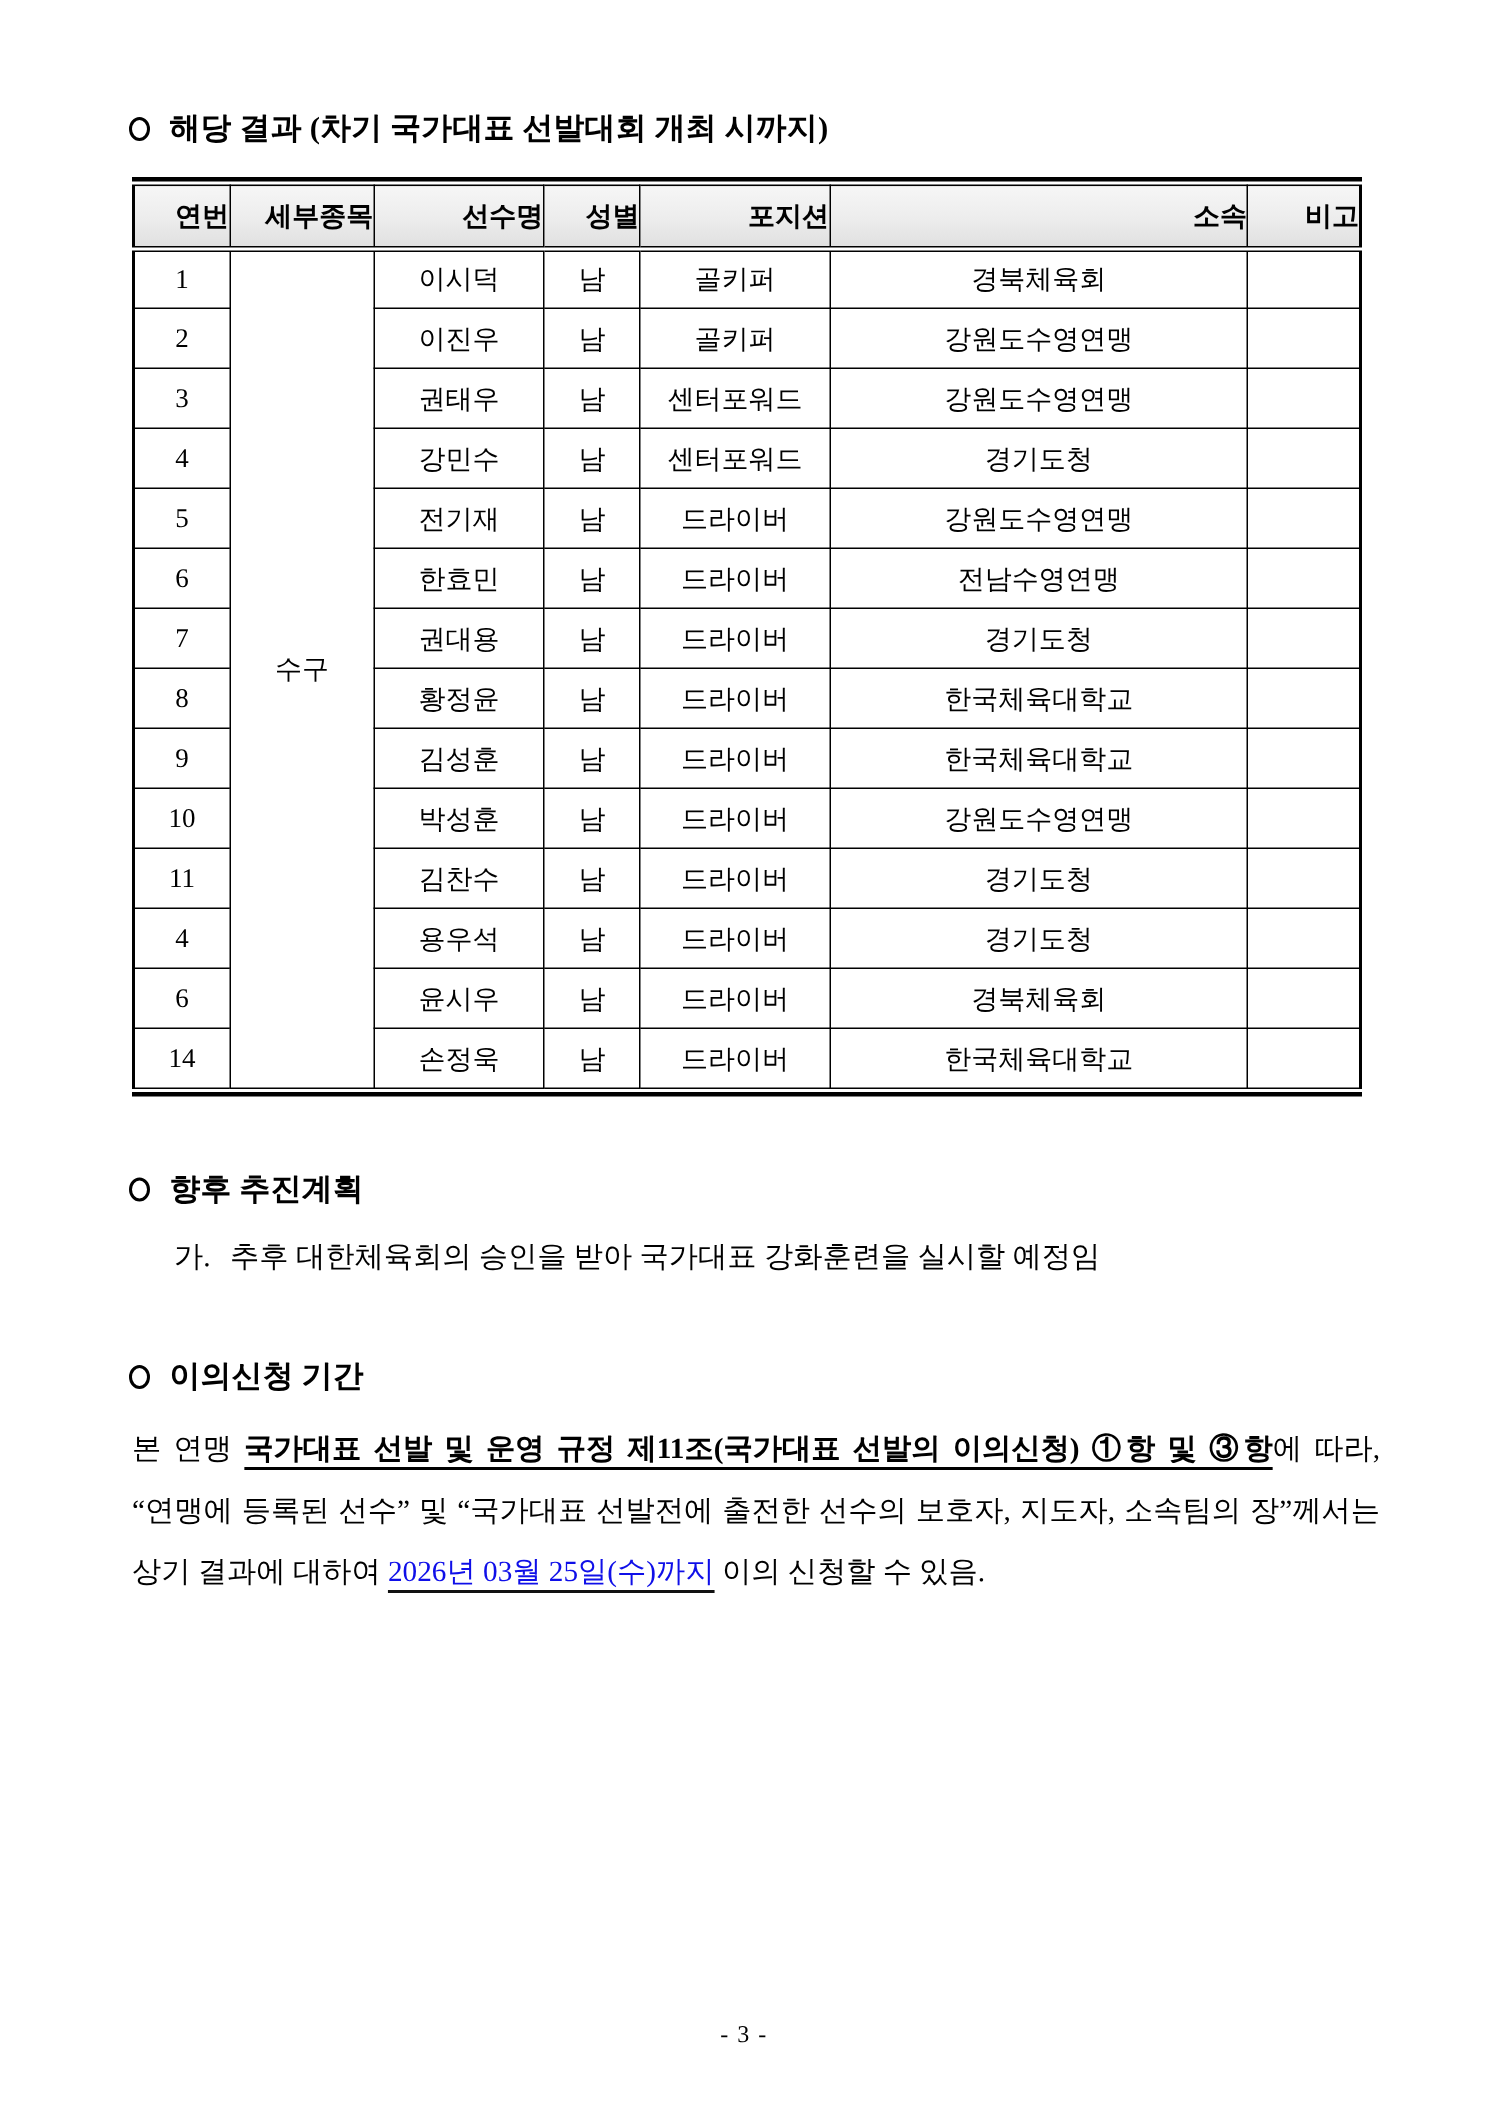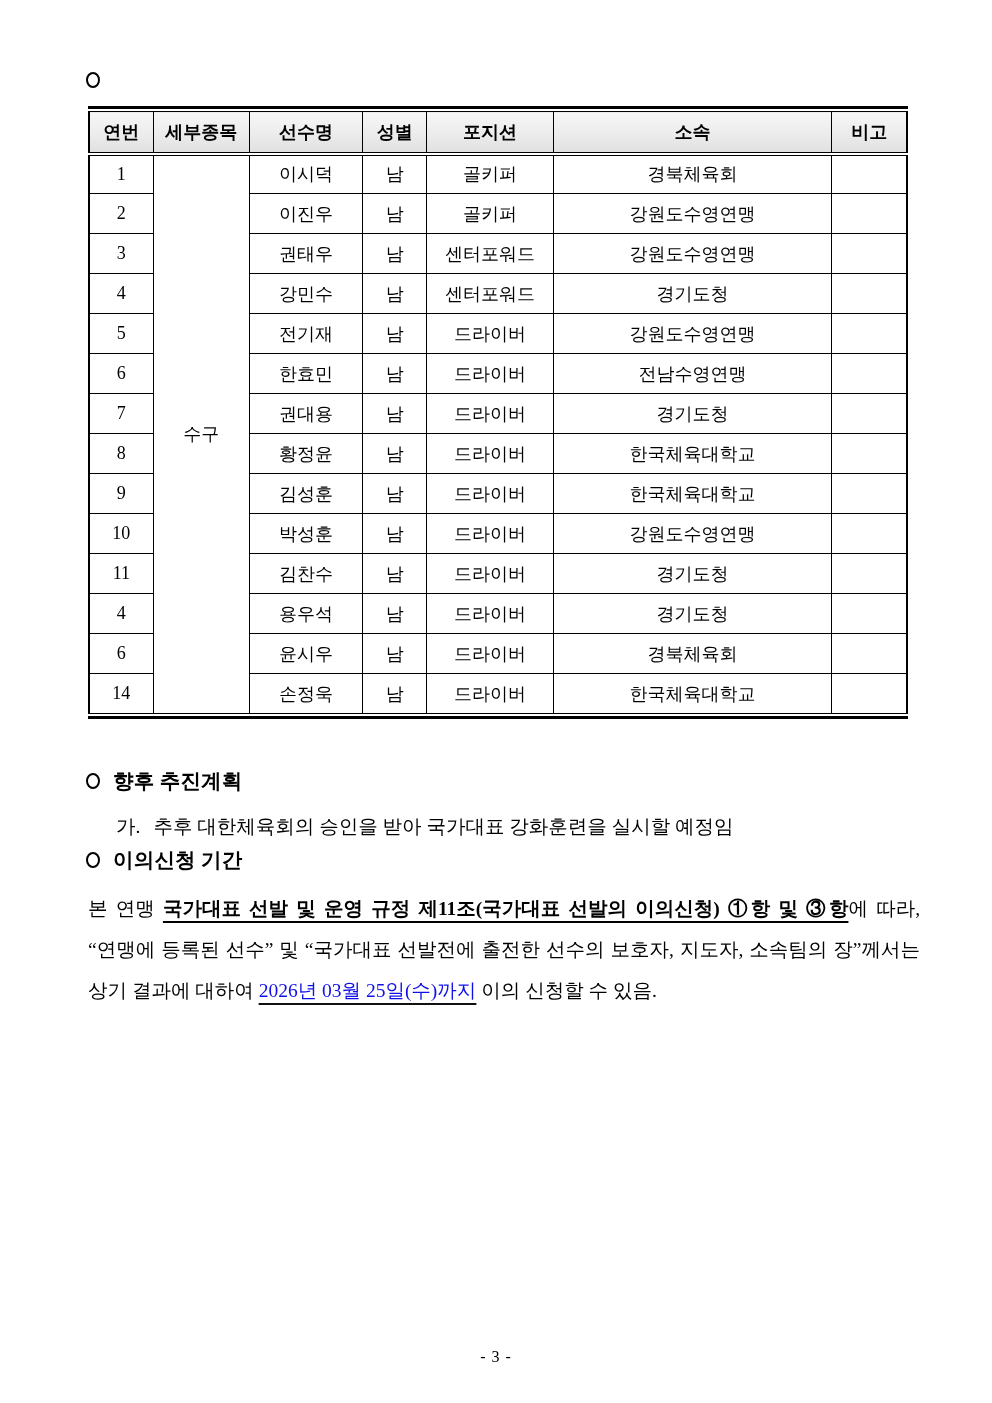--- a/index.html
+++ b/index.html
@@ -38,35 +38,36 @@
     border-top: 1px solid #000; border-bottom: 1px solid #000;
   }
   table.roster th, table.roster td {
     border: 1px solid #000; text-align: center; vertical-align: middle;
     font-size: 18px; overflow: hidden; white-space: nowrap;
   }
   table.roster th {
     font-weight: bold; height: 42px;
     background: linear-gradient(180deg, #f6f6f6 0%, #ececec 55%, #e0e0e0 100%);
     border-bottom: 4px double #000;
+    text-align: right;
   }
   table.roster td { height: 40px; font-weight: normal; }
 
   
   .plan-section { margin-top: 48px; }
   .plan-items { margin-top: 12px; }
   .plan-item {
     font-size: 19.5px; line-height: 39px;
     padding-left: 62px; text-indent: -34px;
     text-align: justify;
   }
   .plan-item .item-label { margin-right: 13px; }
 
   
-  .objection-section { }
+  .objection-section { margin-top: 46px; }
   .objection-paragraph {
     margin-top: 14px; font-size: 19.5px; line-height: 41px;
     text-align: justify; word-break: keep-all;
   }
   .u-bold {
     font-weight: bold;
     text-decoration: underline; text-underline-offset: 6px;
     text-decoration-thickness: 1.6px; text-decoration-color: #000;
   }
   .u-blue {
@@ -83,20 +84,21 @@
   }
 </style>
 </head>
 <body>
 
 <div class="page">
   <div class="content">
 
     <div class="sec-heading doc-title">
       <span class="circle-bullet"></span>
+      <span>해당 결과 (차기 국가대표 선발대회 개최 시까지)</span>
     </div>
 
     <div class="table-wrap">
       <table class="roster">
         <colgroup>
           <col style="width:64px">
             <col style="width:96px">
             <col style="width:113px">
           <col style="width:64px">
             <col style="width:126px">

